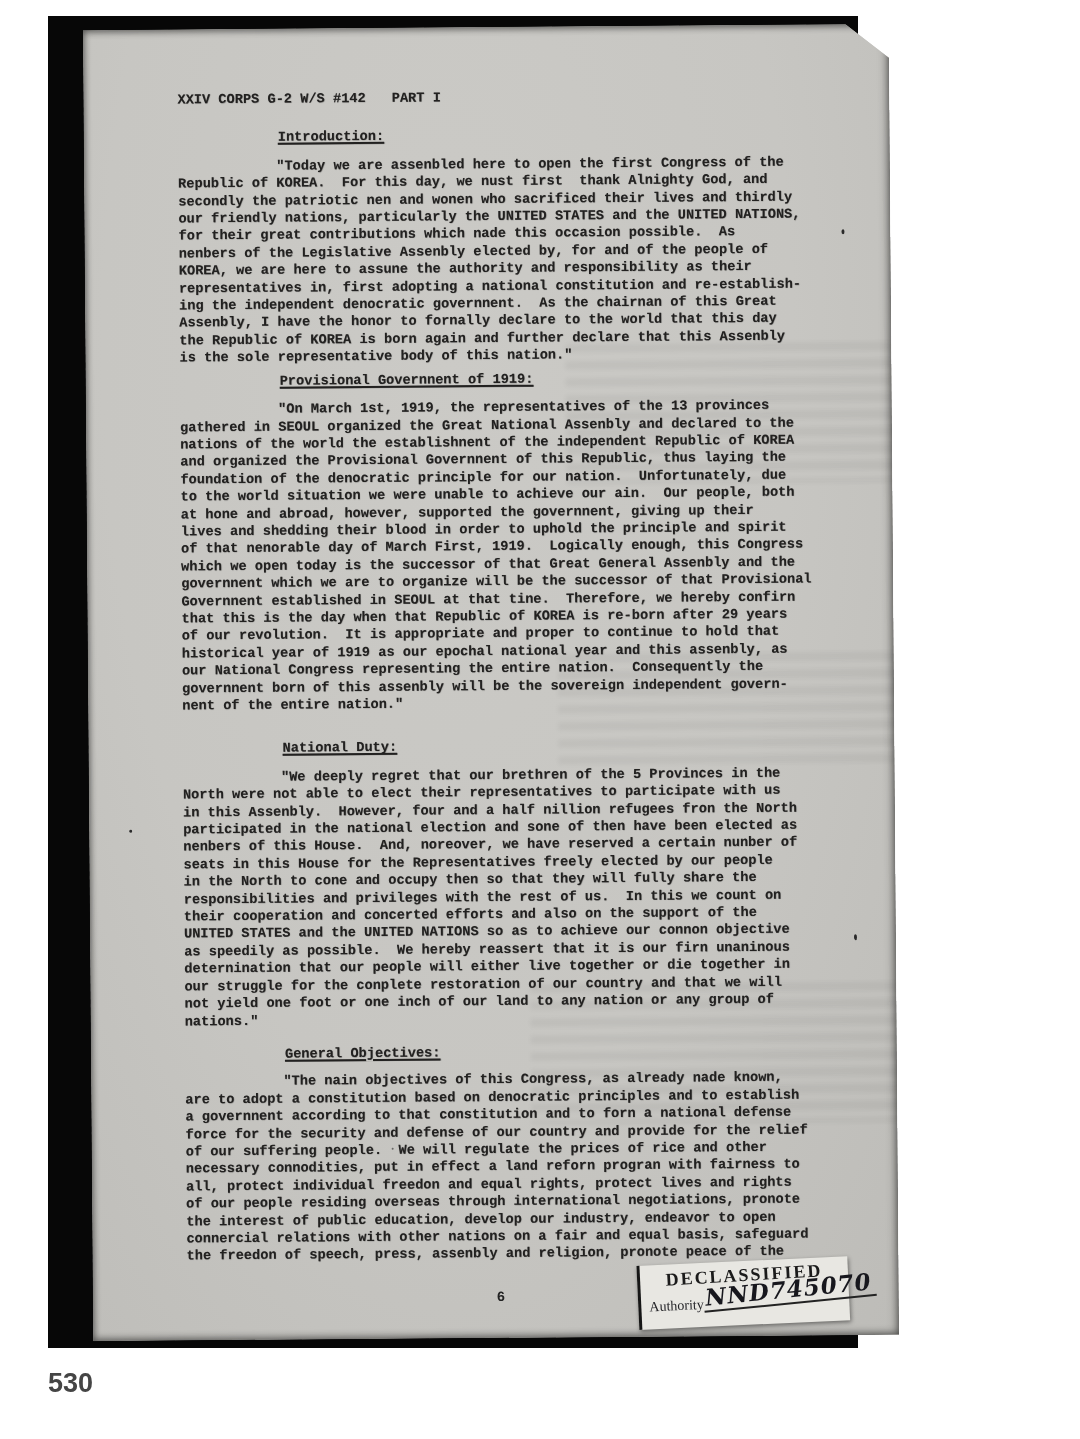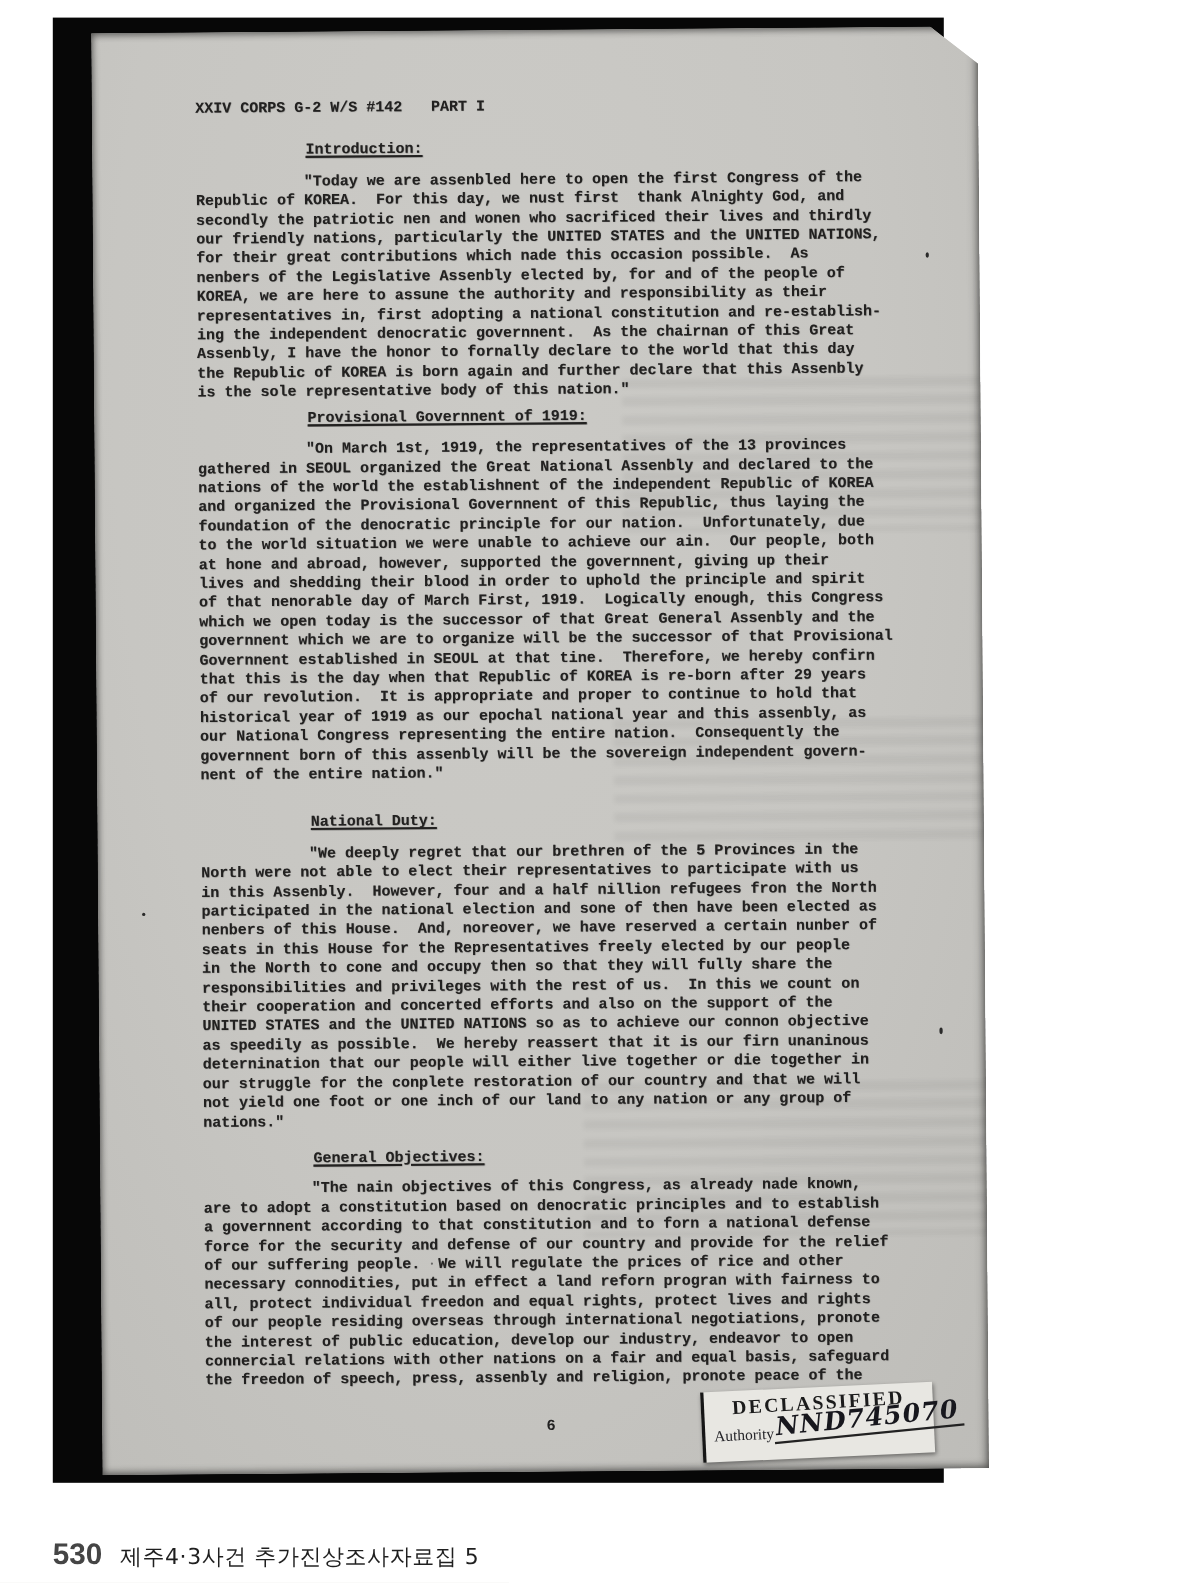--- a/index.html
+++ b/index.html
@@ -74,21 +74,21 @@
   }
   .g1{left:480px;top:318px;width:330px;height:140px;}
   .g2{left:470px;top:628px;width:350px;height:112px;}
   .g3{left:440px;top:958px;width:380px;height:140px;}
   .speck{position:absolute;background:#2a2a2a;border-radius:50%;}
   .s1{left:757px;top:205px;width:3px;height:5px;}
   .s2{left:764px;top:910px;width:3px;height:6px;}
   .s3{left:40px;top:800px;width:3px;height:3px;}
   .s4{left:300px;top:1120px;width:2px;height:2px;opacity:.6;}
   
-  .footer{position:absolute;left:48px;top:1398px;display:flex;align-items:baseline;}
+  .footer{position:absolute;left:48px;top:1368px;display:flex;align-items:baseline;}
   .footer-num{font-family:"Liberation Sans",sans-serif;font-weight:bold;font-size:27px;color:#454545;}
   .footer-title{font-family:"DejaVu Sans",sans-serif;font-size:20px;color:#1f1f1f;margin-left:16px;letter-spacing:0.5px;}
 </style>
 </head>
 <body>
 
 <div class="book-page">
 
   <div class="scan-area">
     <div class="paper">
@@ -184,16 +184,15 @@
       <span class="speck s1"></span>
       <span class="speck s2"></span>
       <span class="speck s3"></span>
       <span class="speck s4"></span>
 
     </div>
   </div>
 
   <div class="footer">
     <span class="footer-num">530</span>
-    <span class="footer-title">제주4·3사건 추가진상조사자료집 5</span>
   </div>
 
 </div>
 
 </body></html>

